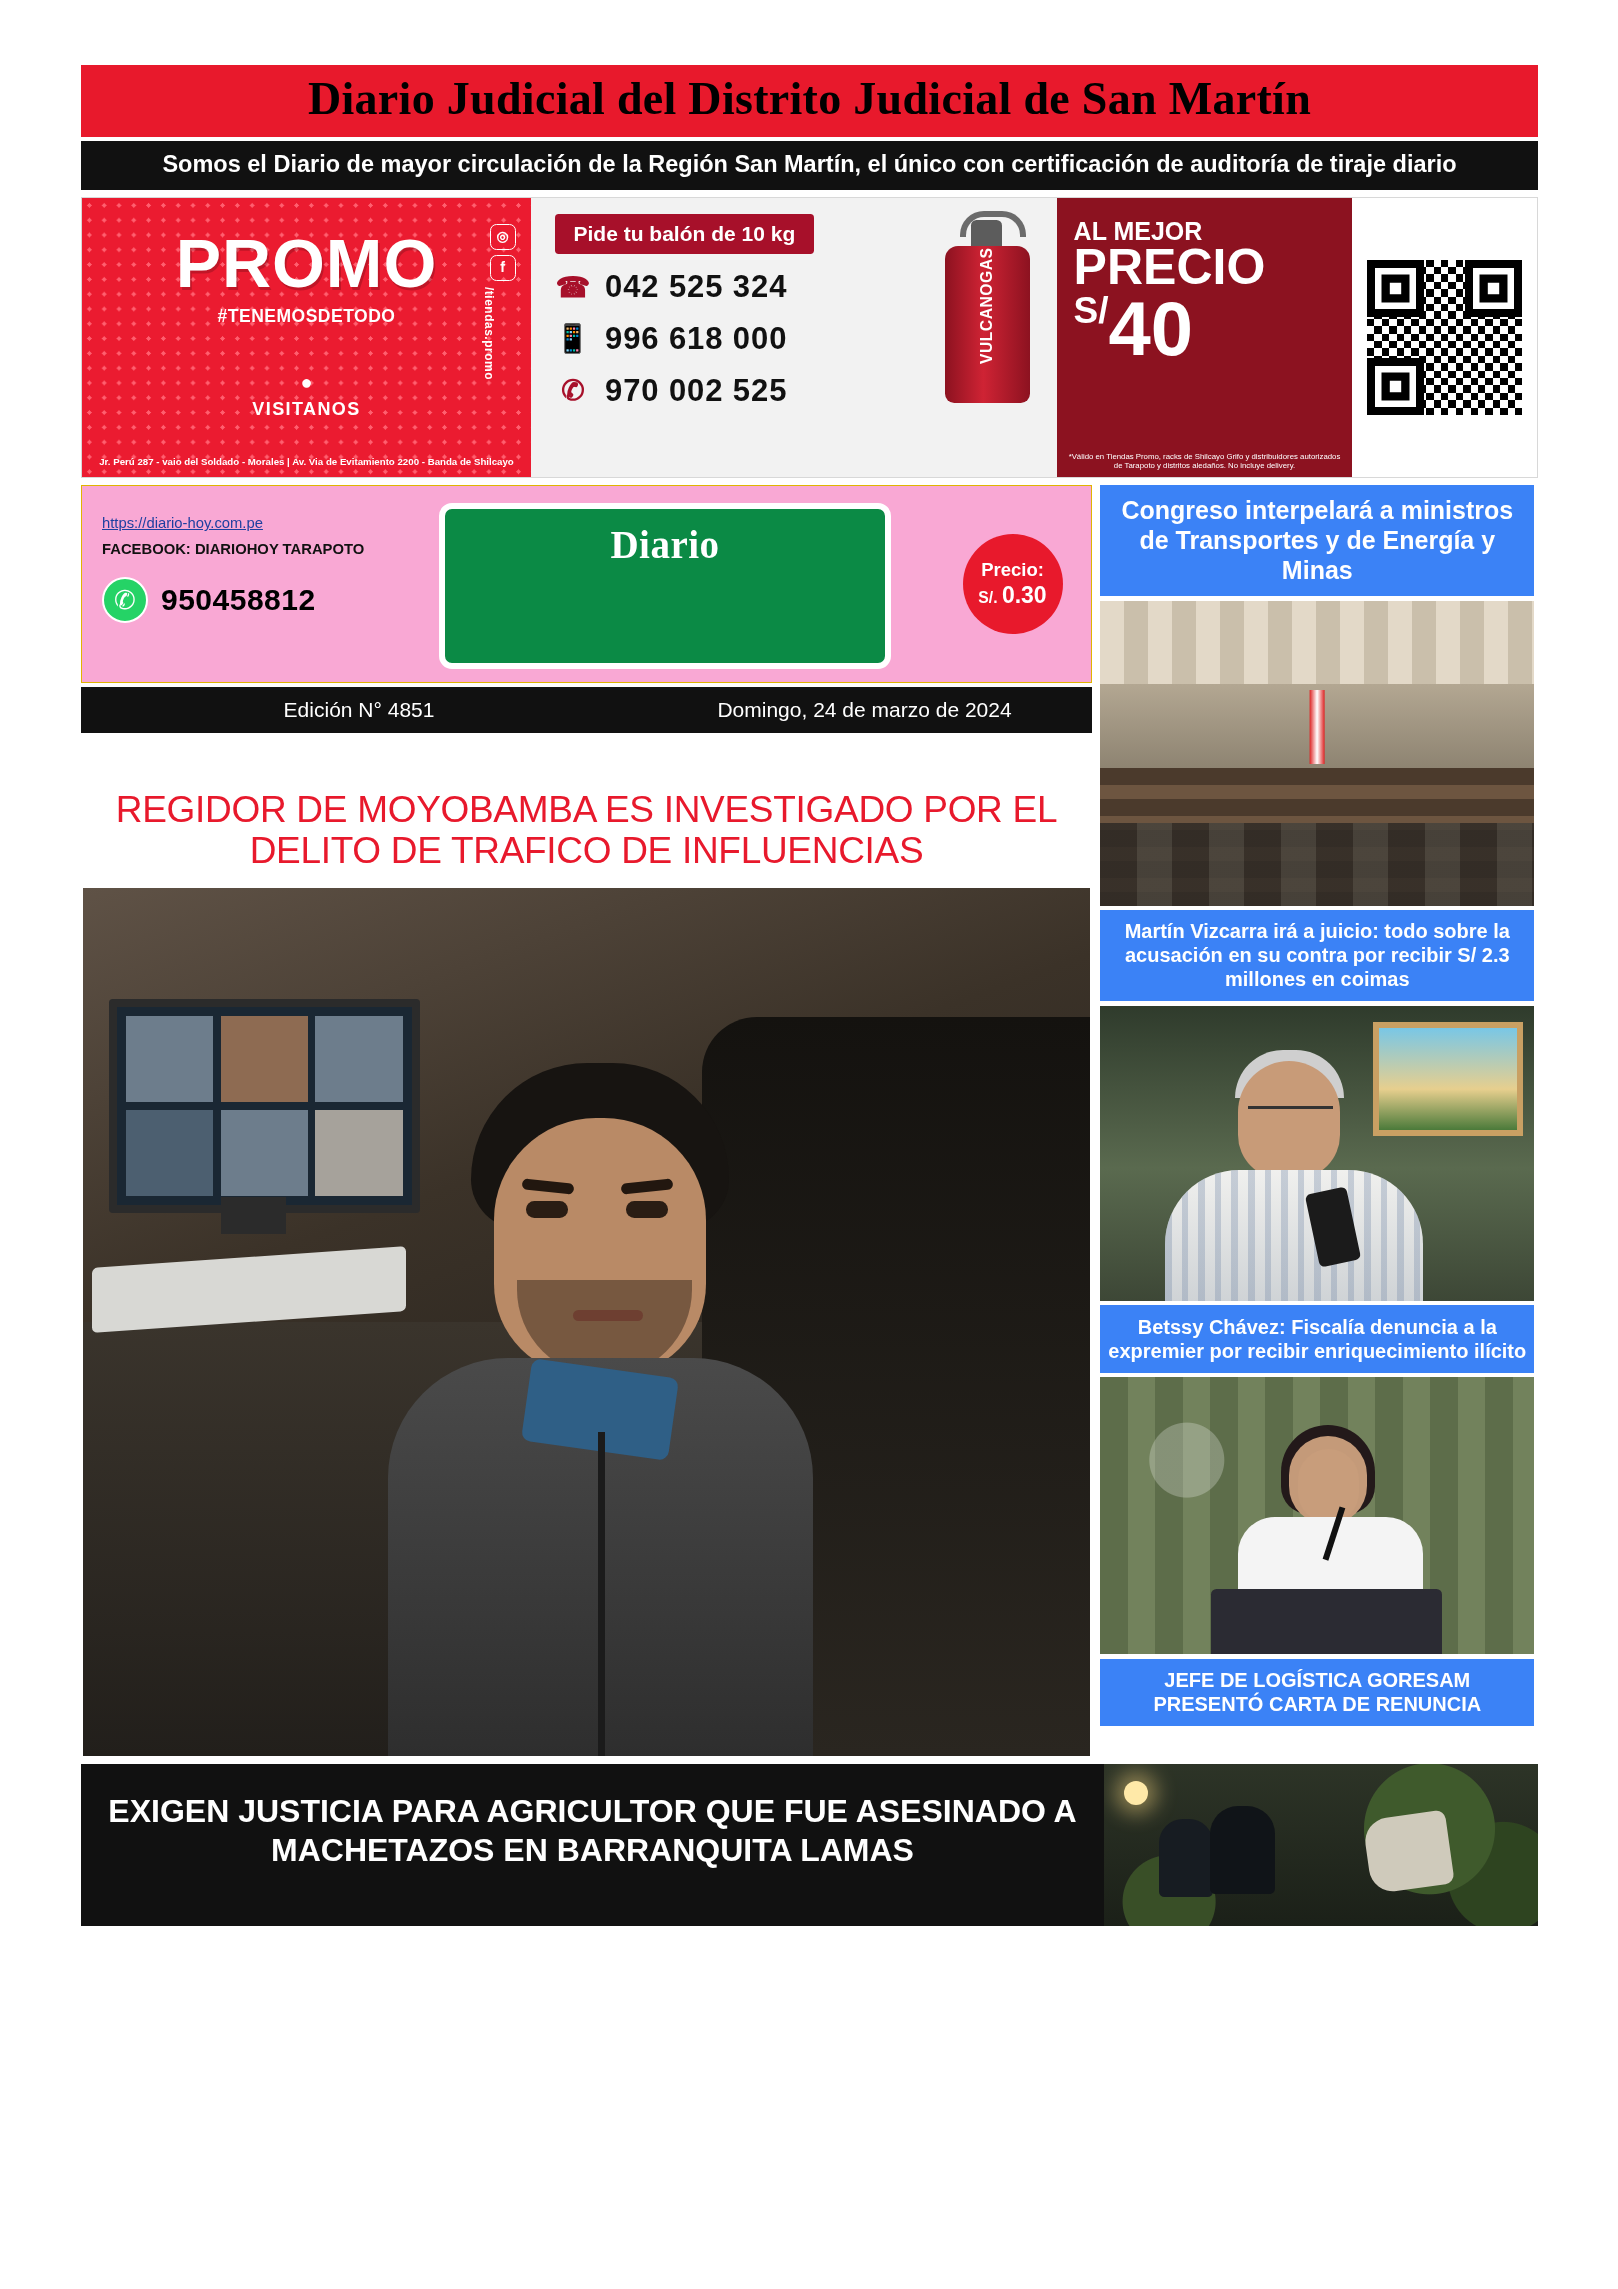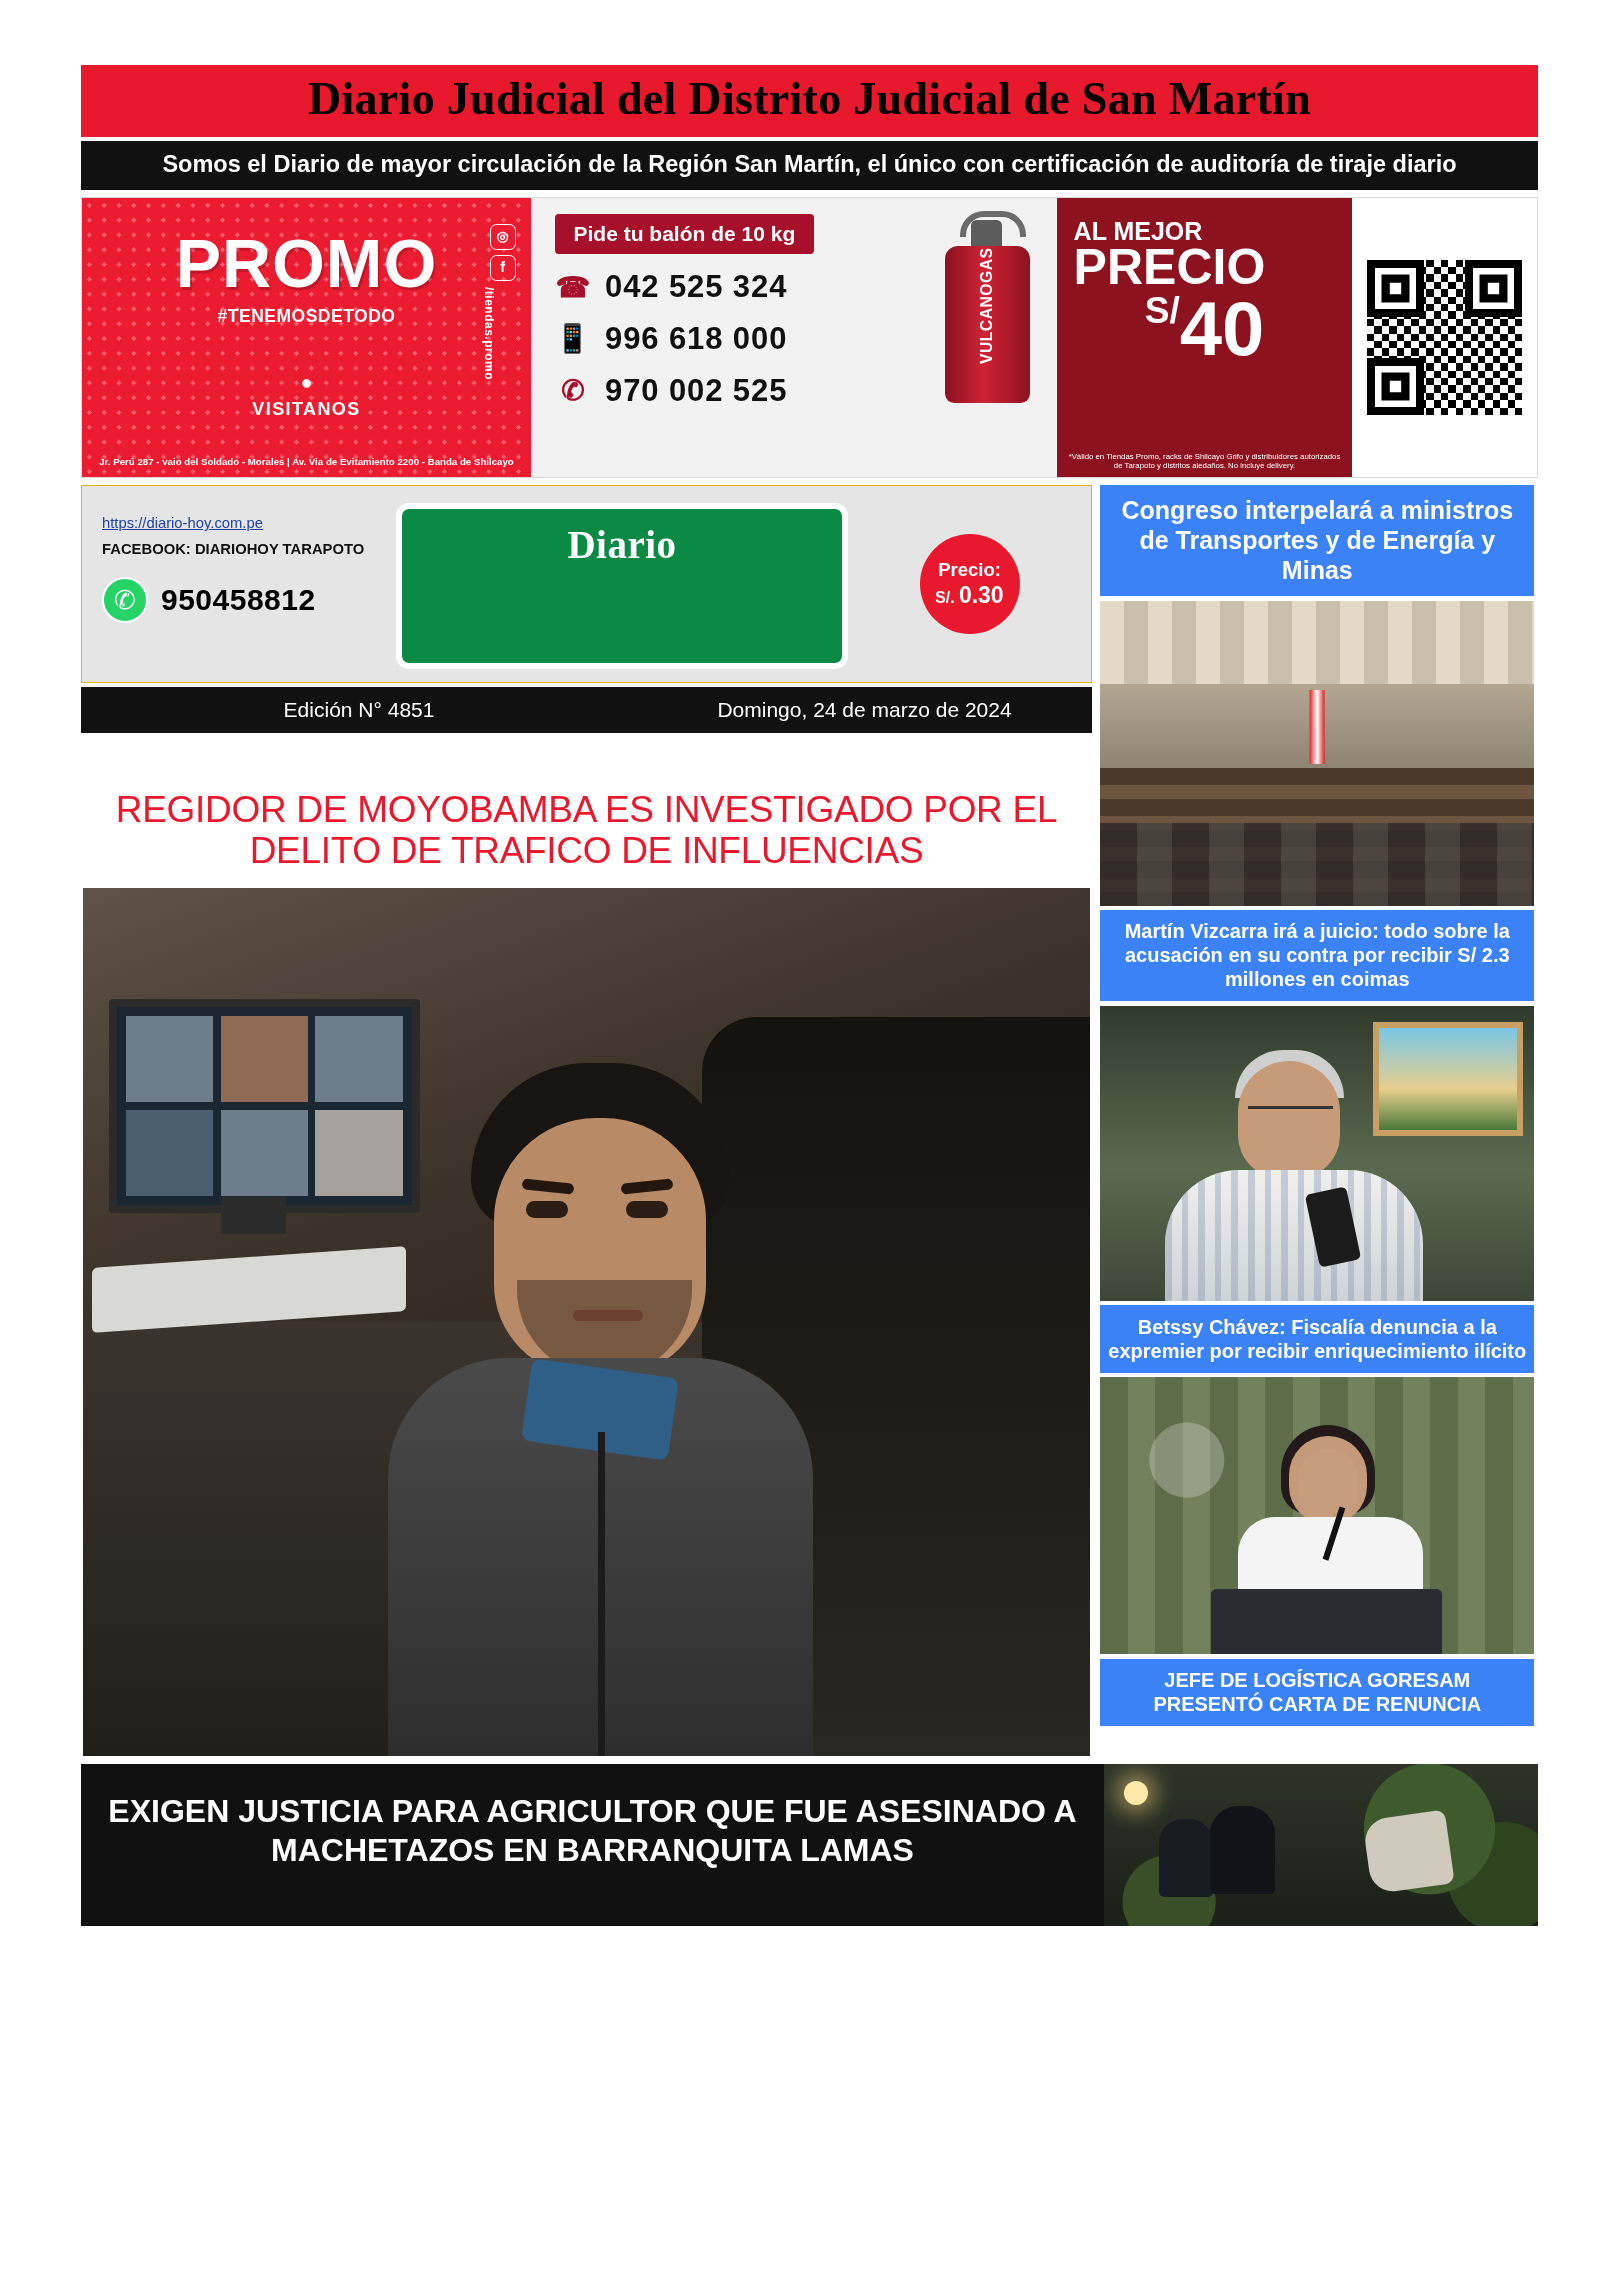--- a/index.html
+++ b/index.html
@@ -206,21 +206,21 @@
     background: #8c1220;
     color: #fff;
     box-sizing: border-box;
     padding: 20px 16.6px 0 16.6px;
     text-align: center;
     position: relative;
   }
   .gp-al { font-size: 25px; font-weight: bold; line-height: 1.05; text-align: left;}
   .gp-precio { font-size: 50px; font-weight: bold; line-height: 0.95; text-align: left;}
   .gp-amount {
-    font-size: 76px; font-weight: bold; line-height: 0.95; text-align: center;
+    font-size: 76px; font-weight: bold; line-height: 0.95; text-align: left;
     margin-top: 1.8px;
   }
   .gp-amount small { font-size: 37px; vertical-align: top; }
   .gp-legal {
     position: absolute; left: 0; right: 0; bottom: 5.5px;
     font-size: 7.8px; line-height: 1.25; padding: 0 9.2px;
   }
   .ad-qr {
     width: 185px;
     background: #ffffff;
@@ -249,24 +249,25 @@
   .qr i { left:0; bottom:0; }
 
   
   .body-wrap { display: flex; margin-top: 7.4px; }
   .col-left { width: 1011px; }
   .col-right { width: 434px; margin-left: 8.3px; }
 
   
   .nameplate {
     display: flex;
-    background: #e5e5e5;
+    background: #f9a8d4;
     height: 198px;
     box-sizing: border-box;
     border: 0.9px solid #e0b400;
+    gap: 43px;
   }
   .np-left {
     width: 314px;
     padding: 29.5px 0 0 20px;
     box-sizing: border-box;
   }
   .np-url { font-size: 14.8px; color: #1d3fa0; text-decoration: underline; }
   .np-fb { font-size: 14.8px; font-weight: bold; color: #111; margin-top: 9.2px; }
   .np-wa { display: flex; align-items: center; margin-top: 20px; }
   .np-wa .wicon {

